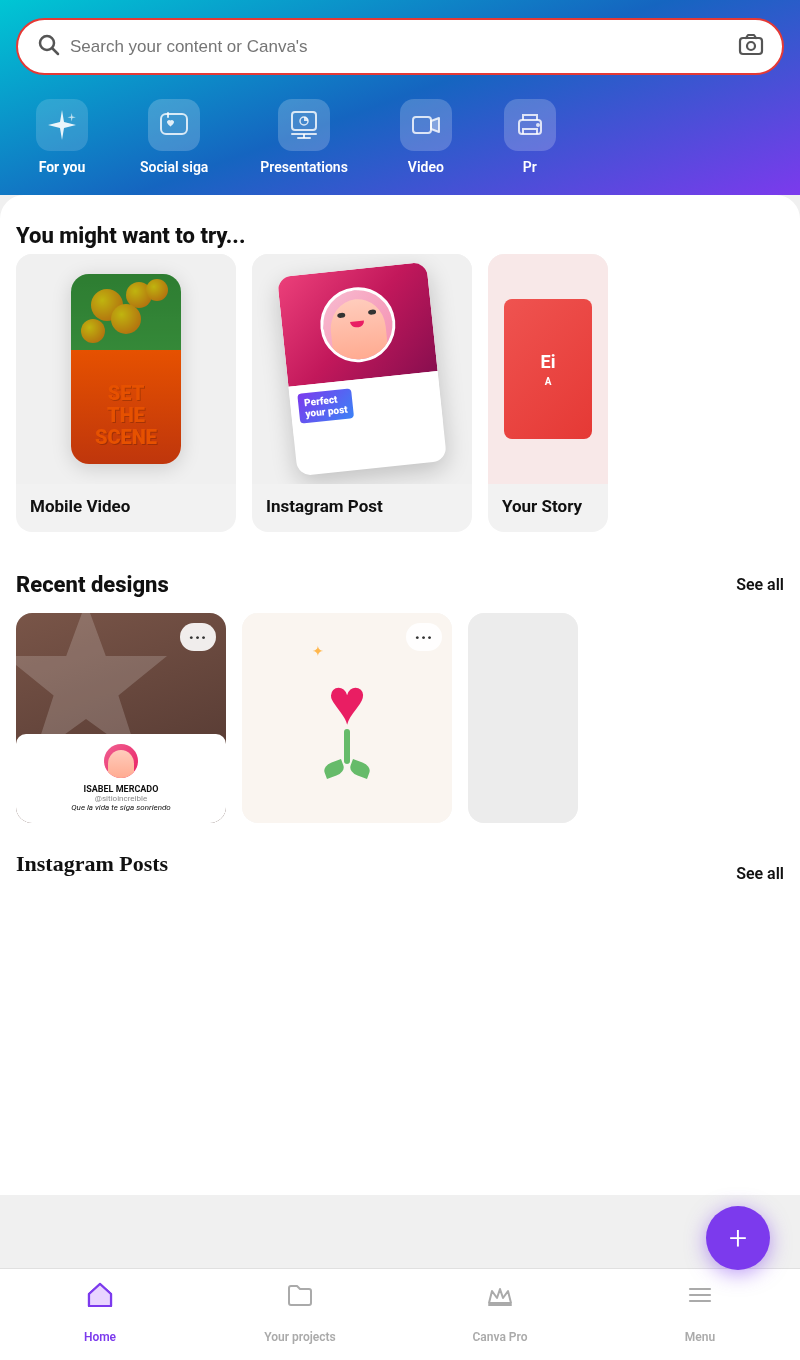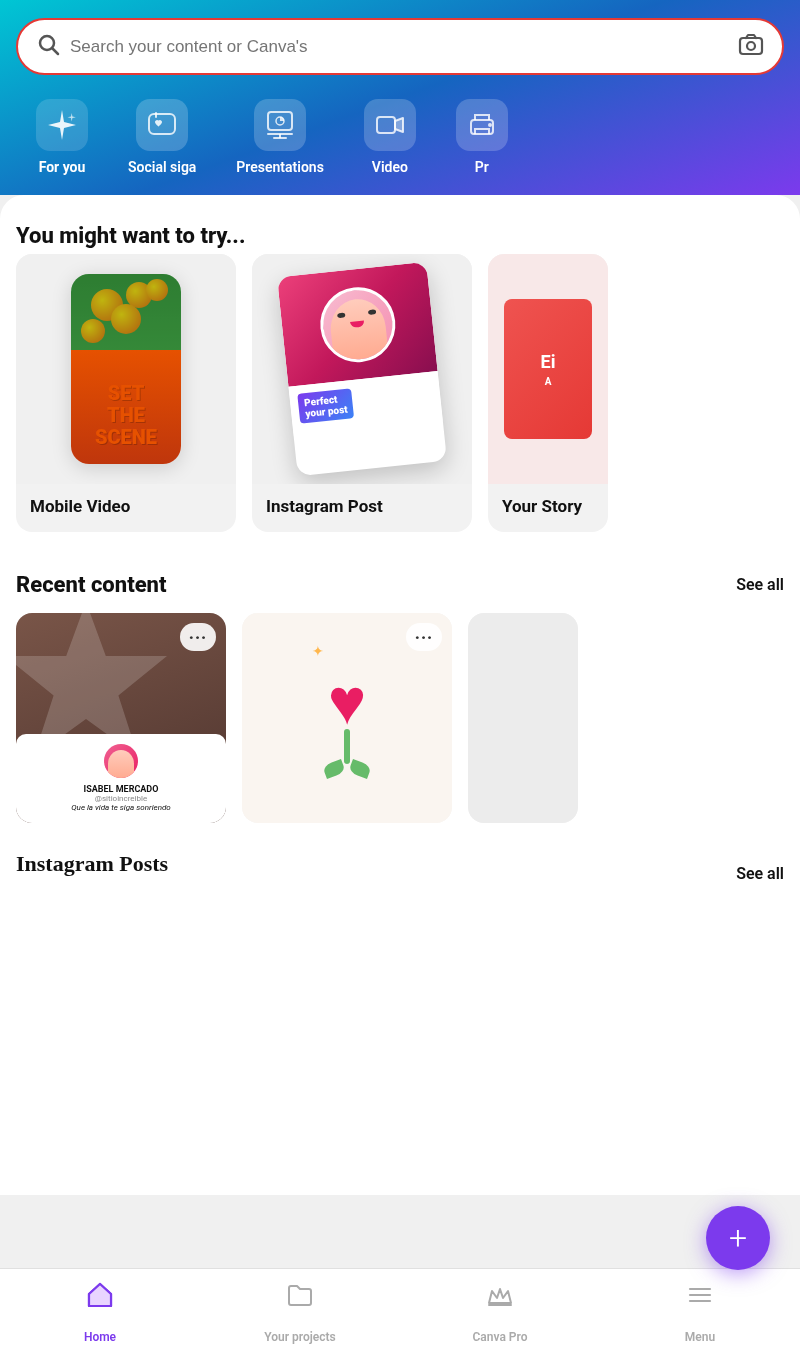--- a/index.html
+++ b/index.html
@@ -42,21 +42,21 @@
       background: transparent;
     }
     .search-bar .camera-icon-wrap {
       color: #555;
       font-size: 22px;
     }
 
     
     .category-tabs {
       display: flex;
-      gap: 0;
+      gap: 12px;
       overflow-x: auto;
       scrollbar-width: none;
       padding-bottom: 16px;
     }
     .category-tabs::-webkit-scrollbar { display: none; }
     .category-tab {
       display: flex;
       flex-direction: column;
       align-items: center;
       gap: 8px;
@@ -432,21 +432,21 @@
           </div>
         </div>
       </div>
       <div class="card-label">Your Story</div>
     </div>
   </div>
 
   <div style="height: 24px;"></div>
 
   <div class="section-header-row">
-    <h2 class="section-title" style="margin-bottom:0;">Recent content</h2>
+    <h2 class="section-title" style="margin-bottom:0;">Recent designs</h2>
     <span class="see-all-link">See all</span>
   </div>
 
   <div class="design-cards-row">
 
     <div class="design-card">
       <div class="design-thumb design-thumb-1" style="height:210px; position:relative; background: linear-gradient(160deg, #795548 0%, #4e342e 100%);">
 
         <div style="position:absolute; top:-20px; left:-20px; width:180px; height:180px; opacity:0.3;">
           <svg viewBox="0 0 100 100" width="180" height="180">

